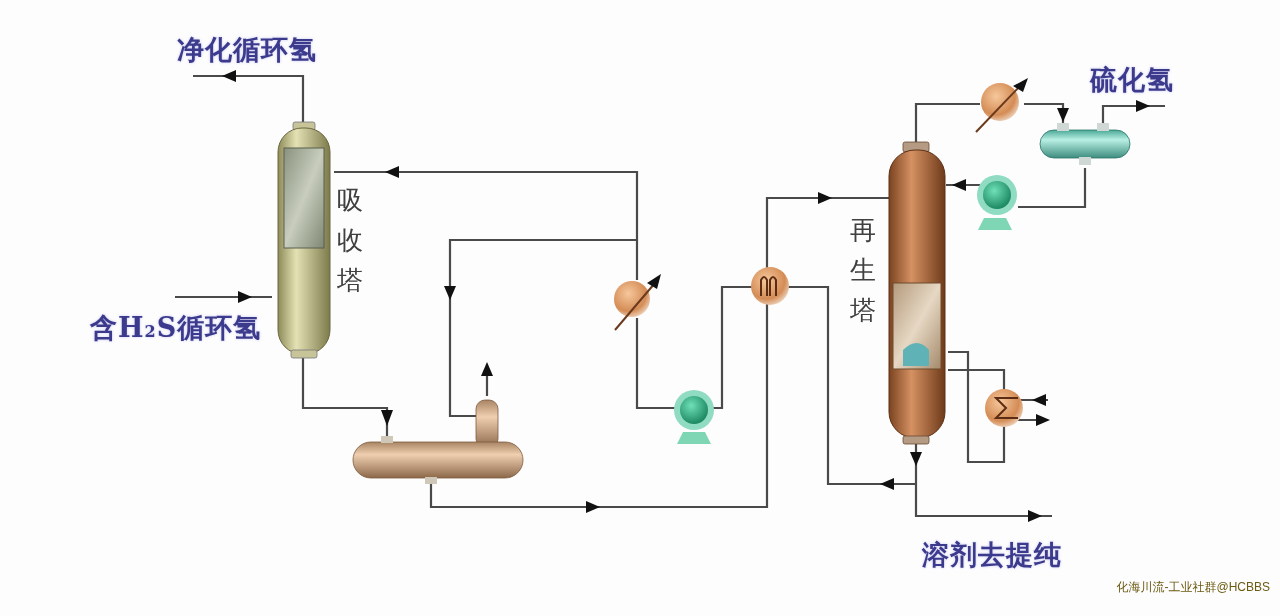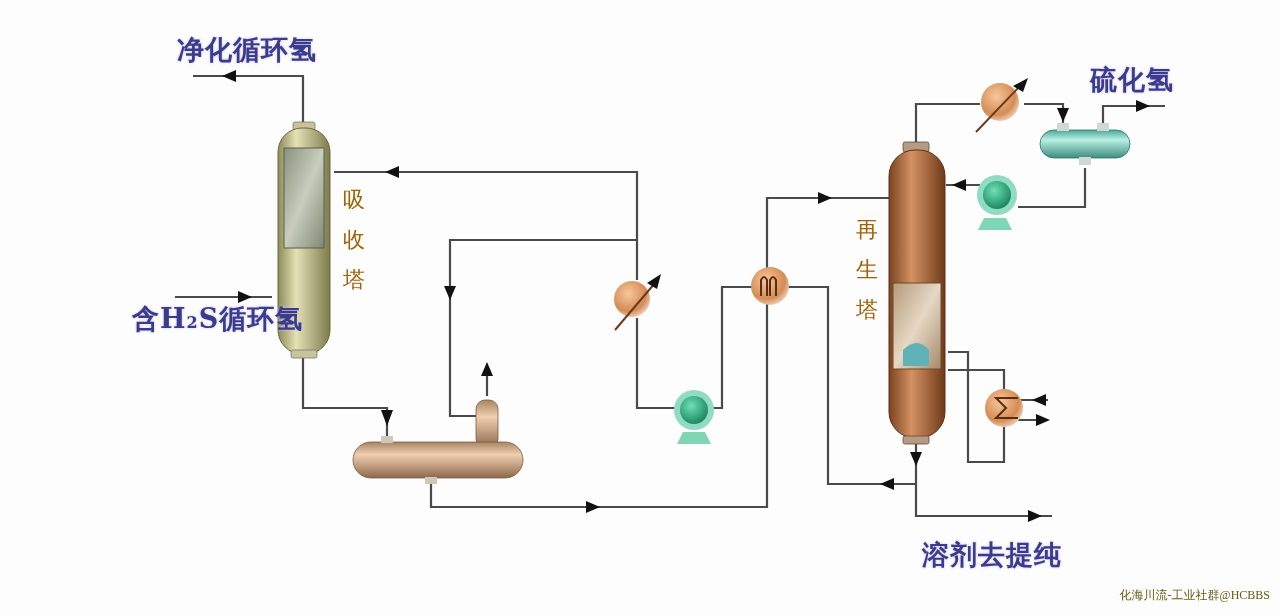--- a/index.html
+++ b/index.html
@@ -1,20 +1,20 @@
 <!DOCTYPE html>
 <html><head>
 <meta charset="utf-8">
 <style>
   html, body { margin:0; padding:0; background:#fdfdfe; }
   body { width:1280px; height:616px; position:relative; overflow:hidden; font-family:"DejaVu Serif", serif; }
   svg { position:absolute; left:0; top:0; }
   .lbl { position:absolute; font-family:"DejaVu Serif", serif; font-weight:bold; color:#3b3a8c; font-size:27px; letter-spacing:1px; text-shadow:0 0 3px #c9c8ef; white-space:nowrap; }
-  .vlbl { position:absolute; font-family:"DejaVu Serif", serif; color:#a16207; font-size:22px; width:30px; line-height:40px; text-align:right; word-break:break-all; }
-  .wm { position:absolute; right:10px; bottom:12px; font-family:Liberation Serif, serif; font-size:12px; color:#6b5a10; white-space:nowrap; }
+  .vlbl { position:absolute; font-family:"DejaVu Serif", serif; color:#404040; font-size:26px; width:30px; line-height:40px; text-align:center; word-break:break-all; }
+  .wm { position:absolute; right:10px; bottom:20px; font-family:Liberation Sans, sans-serif; font-size:12px; color:#6b5a10; white-space:nowrap; }
   .sub { font-size:16px; }
 </style>
 </head>
 <body>
 
 <svg width="1280" height="616" viewBox="0 0 1280 616">
   <defs>
     <linearGradient id="gAbs" x1="0" x2="1" y1="0" y2="0">
       <stop offset="0" stop-color="#8e8b5a"></stop>
         <stop offset="0.35" stop-color="#e4e1b4"></stop>
@@ -174,21 +174,21 @@
   </g>
 
   <g>
     <circle cx="1004" cy="408" r="19" fill="url(#gHx)"></circle>
     <path d="M1018,398 h-22 l10,10 l-10,10 h22" stroke="#5b2d12" stroke-width="2" fill="none"></path>
   </g>
 </svg>
 
 <div class="lbl" style="left:156px; top:32px;margin-left:21px;">净化循环氢</div>
 
-<div class="lbl" style="left:90px; top:301px;margin-left:42px;">
+<div class="lbl" style="left:90px; top:310px;">
   <span>含H</span><span class="sub">2</span><span>S循环氢</span>
 </div>
 
 <div class="vlbl" style="left:335px; top:180px;">吸收塔</div>
 <div class="vlbl" style="left:848px; top:210px;">再生塔</div>
 
 <div class="lbl" style="left:1090px; top:62px;">硫化氢</div>
 <div class="lbl" style="left:922px; top:537px;">溶剂去提纯</div>
 
 <div class="wm">化海川流-工业社群@HCBBS</div>

